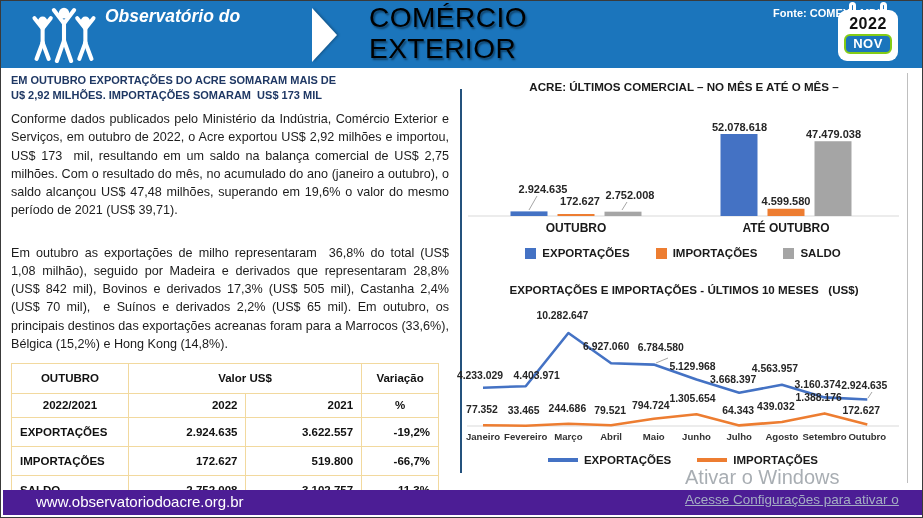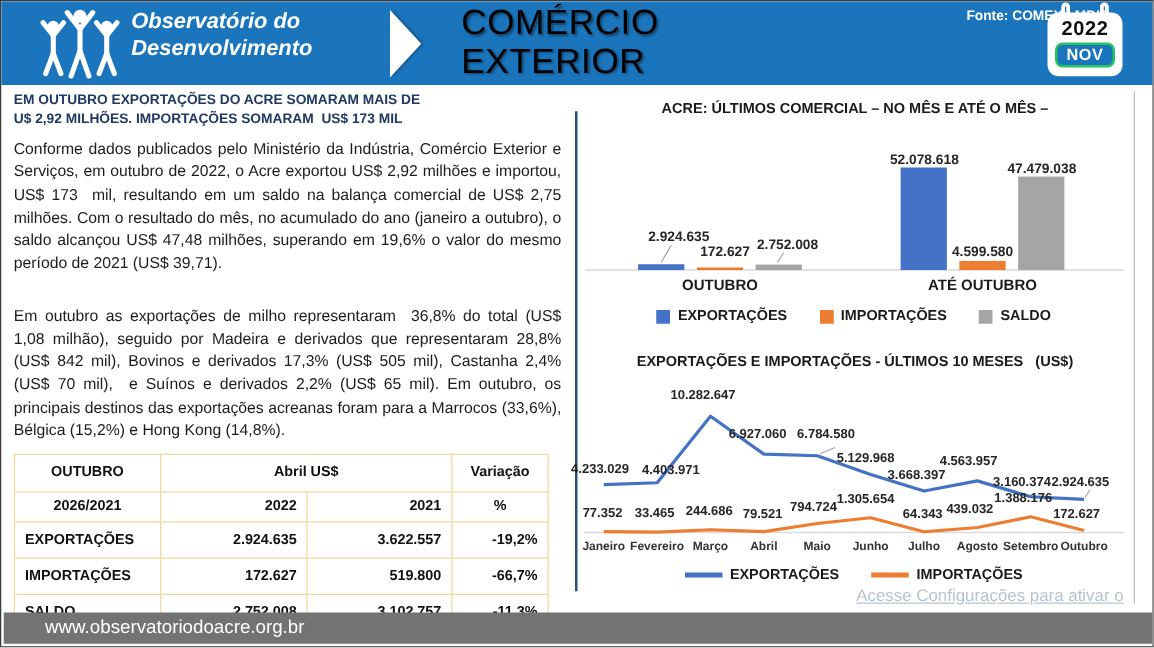--- a/index.html
+++ b/index.html
@@ -14,21 +14,21 @@
   .logo-text { color:#fff; font-style:italic; font-weight:700; font-size:17.5px; line-height:1.25; margin-left:6px; }
   .chevron { position:absolute; left:311px; top:7px; width:0; height:0;
              border-left:25px solid #fff; border-top:27px solid transparent; border-bottom:27px solid transparent;
              filter:drop-shadow(2px 0 1px rgba(0,0,0,.25)); }
   .page-title { position:absolute; left:368px; top:1px; color:#000000; font-size:28px; font-weight:400;
                 line-height:1.12; letter-spacing:.5px; text-shadow:1.5px 1.5px 2px rgba(0,0,0,.45); }
   .calendar { position:absolute; left:837px; top:9px; width:60px; height:51px; background:#fff; border-radius:9px; }
   .ring { position:absolute; top:-8px; width:7px; height:15px; border:3px solid #fff; border-radius:5px; background:transparent; }
   .ring.l { left:11px; } .ring.r { right:11px; }
   .cal-year { text-align:center; font-weight:700; font-size:16px; color:#111; margin-top:5px; letter-spacing:.5px; }
-  .cal-month { width:48px; height:20px; margin:1px auto 0; background:#1b75bc; border:2px solid #22c55e; border-radius:6px;
+  .cal-month { width:48px; height:20px; margin:1px auto 0; background:#1b75bc; border:2px solid #84cc16; border-radius:6px;
                color:#fff; font-weight:700; font-size:13px; text-align:center; line-height:16px; letter-spacing:.5px; }
 
   
   .left-col { position:absolute; left:10px; top:72px; width:438px; }
   .headline { color:#1f3864; font-weight:700; font-size:11px; line-height:1.38; }
   .body-text { margin-top:7px; font-size:12.6px; line-height:1.44; color:#1c1c1c; text-align:justify; }
   .body-text + .body-text { margin-top:25px; }
 
   table.trade { margin-top:10px; width:428px; border-collapse:collapse; font-size:11.5px; color:#111; }
   table.trade th, table.trade td { border:1.5px solid #f2d99e; font-weight:700; padding:3px 8px; }
@@ -48,21 +48,21 @@
   #bar-svg  { position:absolute; left:462px; top:120px; overflow:visible; }
   #line-svg { position:absolute; left:462px; top:300px; overflow:visible; }
 
   .legend { position:absolute; left:462px; width:440px; display:flex; justify-content:center; gap:26px; }
   #bar-legend { top:246px; } #line-legend { top:453px; }
   .legend-item { display:flex; align-items:center; gap:6px; font-weight:700; font-size:11.5px; color:#1a1a1a; }
   .sw-box { width:11px; height:11px; display:inline-block; }
   .sw-line { width:30px; height:3.5px; display:inline-block; }
 
   
-  .footer { position:absolute; left:2px; top:489px; width:919px; height:25px; background:#737373; z-index:2; }
+  .footer { position:absolute; left:2px; top:489px; width:919px; height:25px; background:#4c1d95; z-index:2; }
   .website { position:absolute; left:33px; top:3px; color:#fff; font-size:15px; }
   .fonte { position:absolute; right:34px; top:6px; color:#fff; font-weight:700; font-size:11px; z-index:8; }
 
   
   .watermark { position:absolute; left:684px; top:465px; z-index:6; color:#9aa0a6; pointer-events:none; }
   .wm1 { font-size:20px; opacity:.85; }
   .wm2 { font-size:13.5px; opacity:.9; margin-top:3px; white-space:nowrap; color:#aebdc9;text-decoration:underline; }
 </style>
 </head>
 <body>
@@ -87,21 +87,20 @@
             <path d="M54,36 L60,52"></path>
         </g>
         <g fill="#fff">
           <circle cx="12" cy="15" r="4.6"></circle>
             <circle cx="33" cy="7" r="5.2"></circle>
             <circle cx="54" cy="15" r="4.6"></circle>
         </g>
       </svg>
       <div class="logo-text">
         <div>Observatório do</div>
-        <div>Desenvolvimento</div>
       </div>
     </div>
     <div class="chevron"></div>
     <div class="page-title">
       <div>COMÉRCIO</div>
       <div>EXTERIOR</div>
     </div>
     <div class="calendar">
       <span class="ring l"></span>
       <span class="ring r"></span>
@@ -115,25 +114,25 @@
       <div>EM OUTUBRO EXPORTAÇÕES DO ACRE SOMARAM MAIS DE</div>
       <div>U$ 2,92 MILHÕES. IMPORTAÇÕES SOMARAM&nbsp; US$ 173 MIL</div>
     </div>
     <p class="body-text">Conforme dados publicados pelo Ministério da Indústria, Comércio Exterior e Serviços, em outubro de 2022, o Acre exportou US$ 2,92 milhões e importou, US$ 173&nbsp; mil, resultando em um saldo na balança comercial de US$ 2,75 milhões. Com o resultado do mês, no acumulado do ano (janeiro a outubro), o saldo alcançou US$ 47,48 milhões, superando em 19,6% o valor do mesmo período de 2021 (US$ 39,71).</p>
     <p class="body-text">Em outubro as exportações de milho representaram&nbsp; 36,8% do total (US$ 1,08 milhão), seguido por Madeira e derivados que representaram 28,8% (US$ 842 mil), Bovinos e derivados 17,3% (US$ 505 mil), Castanha 2,4% (US$ 70 mil),&nbsp; e Suínos e derivados 2,2% (US$ 65 mil). Em outubro, os principais destinos das exportações acreanas foram para a Marrocos (33,6%), Bélgica (15,2%) e Hong Kong (14,8%).</p>
 
     <table class="trade">
       <thead>
         <tr class="h1">
           <th class="c colw1">OUTUBRO</th>
-          <th class="c" colspan="2">Abril US$</th>
+          <th class="c" colspan="2">Valor US$</th>
           <th class="c colw4">Variação</th>
         </tr>
         <tr class="h2">
-          <th class="c colw1">2026/2021</th>
+          <th class="c colw1">2022/2021</th>
           <th class="r colw2">2022</th>
           <th class="r colw3">2021</th>
           <th class="c colw4">%</th>
         </tr>
       </thead>
       <tbody id="trade-tbody">
           <tr>
             <td class="l">EXPORTAÇÕES</td>
             <td class="r">2.924.635</td>
             <td class="r">3.622.557</td>
@@ -238,20 +237,21 @@
         <span class="sw-line" style="background: rgb(68, 114, 196);"></span>
         <span>EXPORTAÇÕES</span>
       </span>
       <span class="legend-item">
         <span class="sw-line" style="background: rgb(237, 125, 49);"></span>
         <span>IMPORTAÇÕES</span>
       </span>
     </div>
 
   <div class="watermark">
+    <div class="wm1">Ativar o Windows</div>
     <div class="wm2">Acesse Configurações para ativar o</div>
   </div>
 
   <div class="footer">
     <span class="website">www.observatoriodoacre.org.br</span>
   </div>
   <span class="fonte">Fonte: COMEX - MDIC</span>
 
 </div>
 

